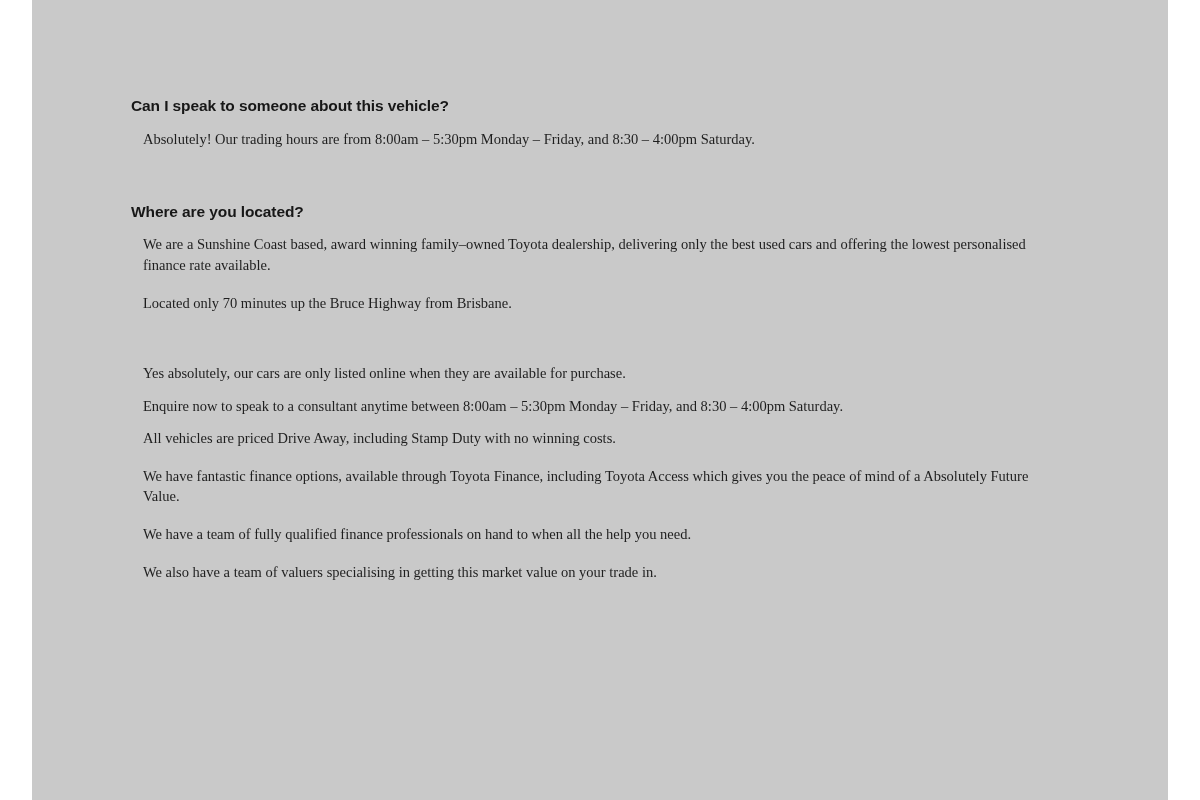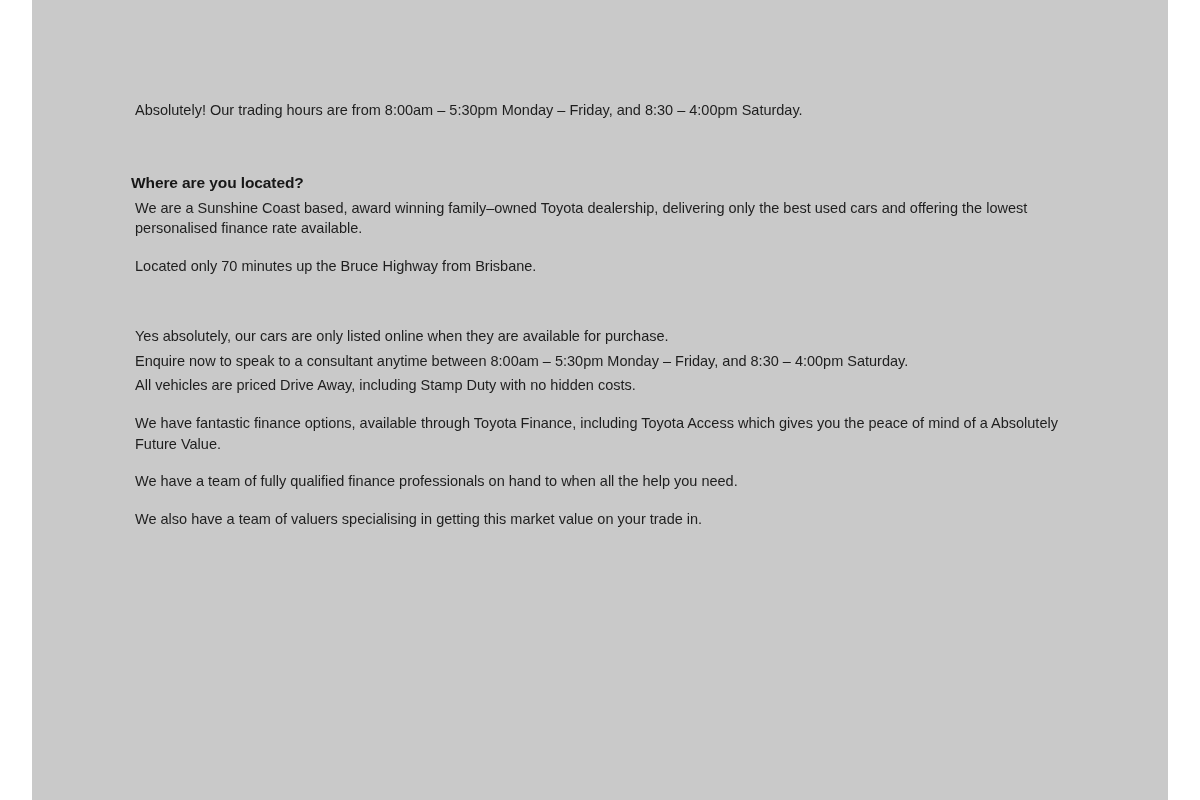--- a/index.html
+++ b/index.html
@@ -39,53 +39,55 @@
     font-weight: bold;
     color: #171717;
     letter-spacing: -0.1px;
     margin: 0 0 4px 0;
     line-height: 1.35;
   }
   .faq-p {
     font-size: 14.5px;
     color: #1e1e1e;
     line-height: 1.42;
-    margin: 4px;
+    margin: 12px;
     max-width: 925px;
+    font-family: Liberation Serif, serif;
   }
   .faq-p + .faq-p {
     margin-top: 0px;
   }
   .faq-p.gap {
     margin-top: 17px;
   }
   .blk-1 { margin-bottom: 52px; }
   .blk-2 { margin-bottom: 50px; }
 </style>
 </head>
 <body>
 
 <div id="page">
   <div id="canvas">
     <div id="content">
 
       <div class="faq-block blk-1">
+        <h3 class="faq-q">Can I speak to someone about this vehicle?</h3>
         <p class="faq-p">Absolutely! Our trading hours are from 8:00am – 5:30pm Monday – Friday, and 8:30 – 4:00pm Saturday.</p>
       </div>
 
       <div class="faq-block blk-2">
         <h3 class="faq-q">Where are you located?</h3>
         <p class="faq-p">We are a Sunshine Coast based, award winning family–owned Toyota dealership, delivering only the best used cars and offering the lowest personalised finance rate available.</p>
         <p class="faq-p gap">Located only 70 minutes up the Bruce Highway from Brisbane.</p>
       </div>
 
       <div class="faq-block">
         <p class="faq-p">Yes absolutely, our cars are only listed online when they are available for purchase.</p>
         <p class="faq-p">Enquire now to speak to a consultant anytime between 8:00am – 5:30pm Monday – Friday, and 8:30 – 4:00pm Saturday.</p>
-        <p class="faq-p">All vehicles are priced Drive Away, including Stamp Duty with no hidden costs.</p>
+        <p class="faq-p">All vehicles are priced Drive Away, including Stamp Duty with no winning costs.</p>
         <p class="faq-p gap">We have fantastic finance options, available through Toyota Finance, including Toyota Access which gives you the peace of mind of a Absolutely Future Value.</p>
         <p class="faq-p gap">We have a team of fully qualified finance professionals on hand to when all the help you need.</p>
         <p class="faq-p gap">We also have a team of valuers specialising in getting this market value on your trade in.</p>
       </div>
 
     </div>
   </div>
 </div>
 
 </body></html>

